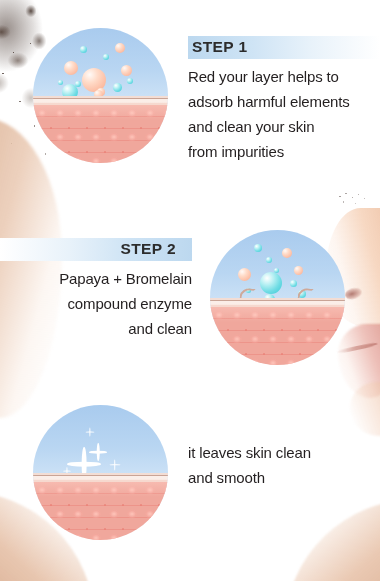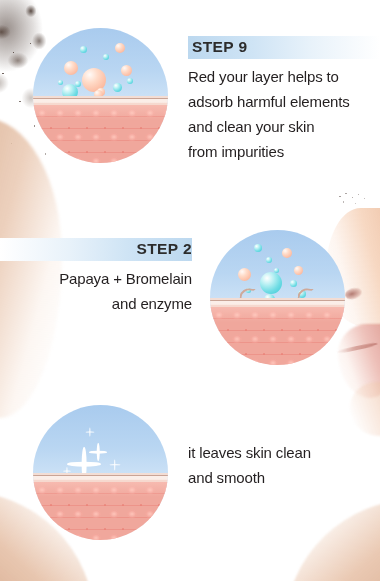--- a/index.html
+++ b/index.html
@@ -182,21 +182,21 @@
   .badge {
     display:block;
     font-size:15.5px;
     font-weight:700;
     letter-spacing:.4px;
     color:#2c2c2c;
     padding:2px 0 3px 0;
     margin-bottom:5px;
   }
   .badge.g-right { background:linear-gradient(90deg, #bcd8ef 0%, #cfe4f5 34%, #e8f2fa 64%, #ffffff 100%); padding-left:4px; }
-  .badge.g-left  { background:linear-gradient(270deg, #bcd8ef 0%, #cfe4f5 34%, #e8f2fa 64%, #ffffff 100%); padding-right:0; }
+  .badge.g-left  { background:linear-gradient(270deg, #bcd8ef 0%, #cfe4f5 34%, #e8f2fa 64%, #ffffff 100%); padding-right:16px; }
 
   .body-line {
     display:block;
     font-size:15px;
     line-height:25px;
     color:#231f20;
     white-space:nowrap;
     letter-spacing:-.15px;
   }
 </style>
@@ -235,21 +235,21 @@
     <span class="bub bub-c" style="width:16px; height:16px; left:29px; top:56px;"></span>
     <span class="bub bub-c" style="width:9px;  height:9px;  left:80px; top:55px;"></span>
     <span class="bub bub-c" style="width:6px;  height:6px;  left:94px; top:50px;"></span>
     <span class="bub bub-p" style="width:8px;  height:8px;  left:64px; top:60px;"></span>
     <span class="bub bub-p" style="width:9px;  height:9px;  left:61px; top:62px;"></span>
     <div class="surface"></div>
     <div class="dermis"></div>
   </div>
 
   <div class="txt left-al" style="left:188px; top:36px;">
-    <span class="badge g-right">STEP 9</span>
+    <span class="badge g-right">STEP 1</span>
     <span class="body-line">Red your layer helps to</span>
     <span class="body-line">adsorb harmful elements</span>
     <span class="body-line">and clean your skin</span>
     <span class="body-line">from impurities</span>
   </div>
 </div>
 
 <div class="step">
 
   <div class="circle" style="left:210px; top:230px;">
@@ -267,21 +267,22 @@
     <span class="bub bub-c" style="width:9px;  height:9px;  left:66px; top:70px;"></span>
     <div class="curl" style="left:30px; top:58px; transform:rotate(8deg);"></div>
     <div class="curl" style="left:88px; top:58px; transform:rotate(8deg);"></div>
     <div class="surface"></div>
     <div class="dermis"></div>
   </div>
 
   <div class="txt right-al" style="left:0px; top:238px;">
     <span class="badge g-left">STEP 2</span>
     <span class="body-line">Papaya + Bromelain</span>
-    <span class="body-line">and enzyme</span>
+    <span class="body-line">compound enzyme</span>
+    <span class="body-line">and clean</span>
   </div>
 </div>
 
 <div class="step">
 
   <div class="circle" style="left:33px; top:405px;">
     <span class="spark" style="width:9px;  height:9px;  left:52px; top:22px;"></span>
     <span class="spark" style="width:34px; height:34px; left:34px; top:42px;"></span>
     <span class="spark" style="width:18px; height:18px; left:56px; top:38px;"></span>
     <span class="spark" style="width:11px; height:11px; left:76px; top:54px;"></span>

